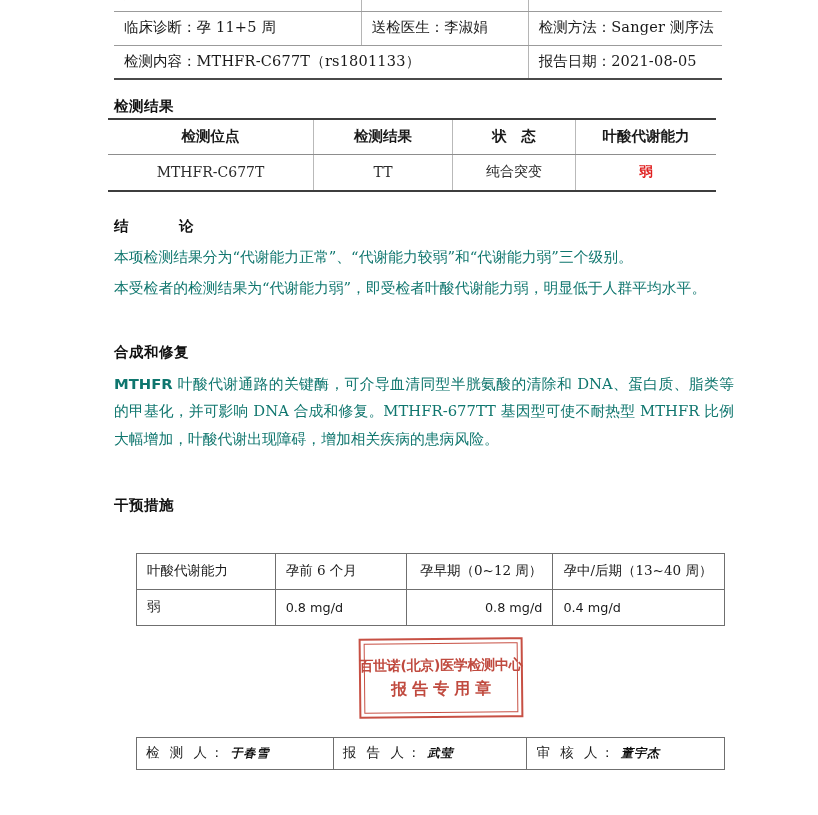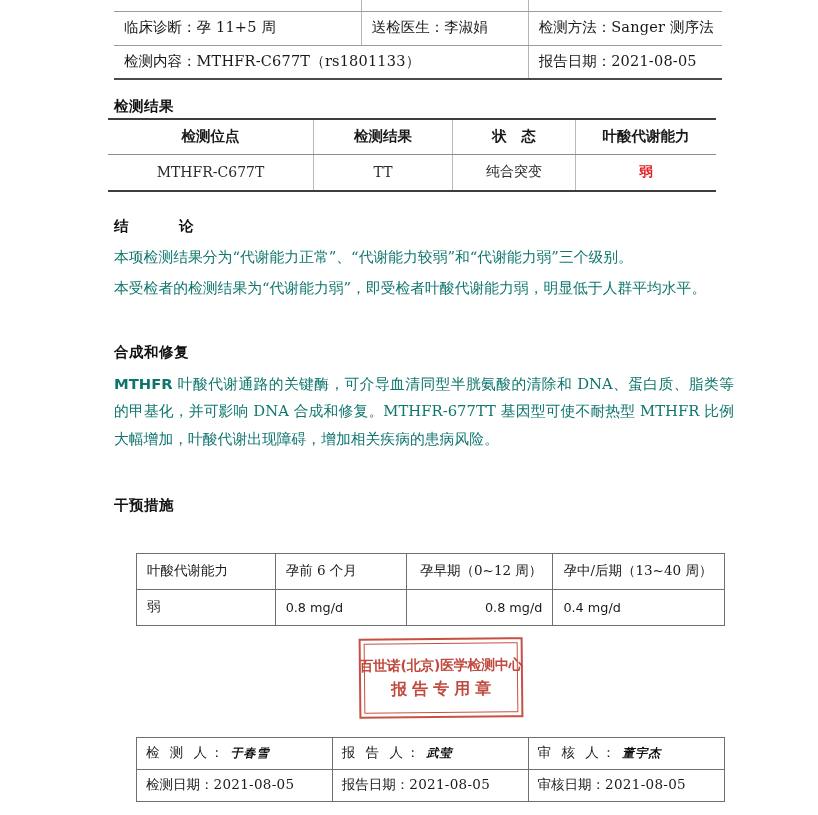--- a/index.html
+++ b/index.html
@@ -314,27 +314,16 @@
       <td class="sc0">
         <span class="sig-label">检 测 人：</span><span class="sig-name">于春雪</span>
       </td>
       <td class="sc1">
         <span class="sig-label">报 告 人：</span><span class="sig-name">武莹</span>
       </td>
       <td class="sc2">
         <span class="sig-label">审 核 人：</span><span class="sig-name">董宇杰</span>
       </td>
     </tr>
-    <tr>
-      <td class="sc0">
-        <span>检测日期：</span><span class="date-val">2021-08-05</span>
-      </td>
-      <td class="sc1">
-        <span>报告日期：</span><span class="date-val">2021-08-05</span>
-      </td>
-      <td class="sc2">
-        <span>审核日期：</span><span class="date-val">2021-08-05</span>
-      </td>
-    </tr>
   </tbody>
     </table>
 
 </div>
 
 </body></html>

